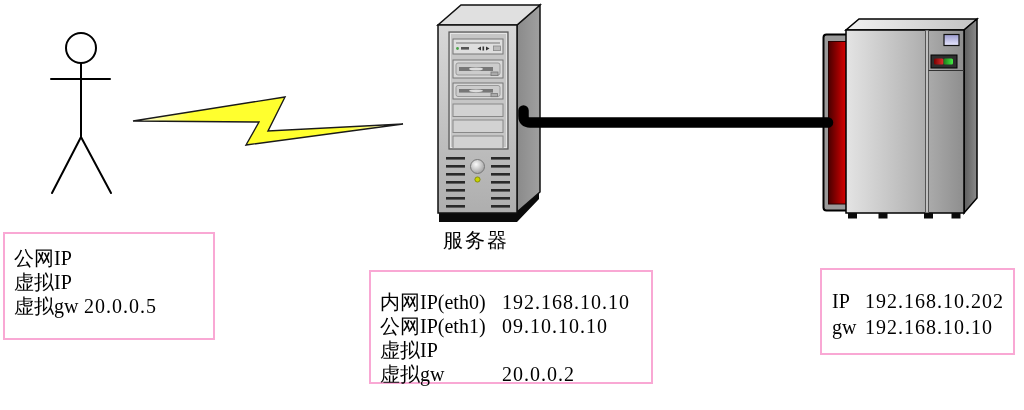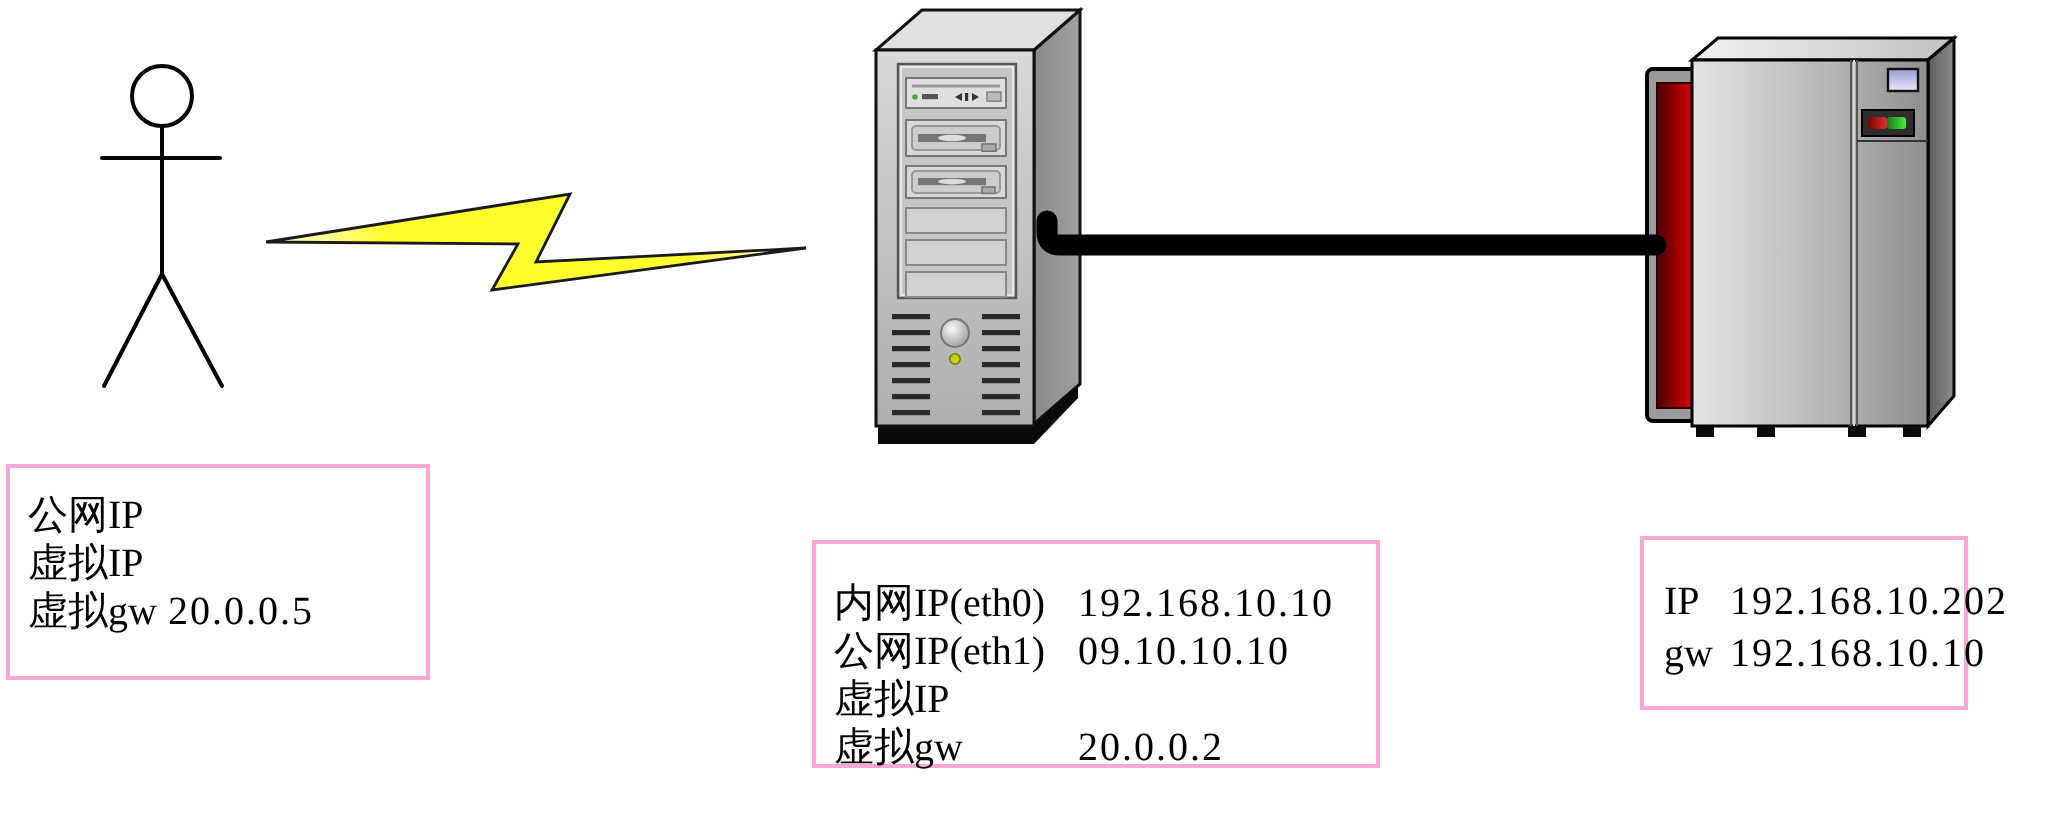--- a/index.html
+++ b/index.html
@@ -6,23 +6,23 @@
   #stage{position:relative;width:1024px;height:410px;background:#ffffff;overflow:hidden;
          font-family:"Liberation Serif","DejaVu Serif",serif;color:#000;}
   #scene{position:absolute;left:0;top:0;}
   .ipbox{position:absolute;box-sizing:border-box;background:#fff;border:2px solid #f9a8d4;
          font-size:20px;white-space:nowrap;}
   .ipbox .row{display:flex;}
   .ipbox .lbl{flex:0 0 auto;display:inline-block;}
   .ipbox .val{display:inline-block;letter-spacing:1px;}
   #box-user{left:3px;top:232px;width:212px;height:108px;padding:12px 6px 0 9px;line-height:24px;}
   #box-user .lbl{min-width:70px;}
-  #box-server{left:369px;top:270px;width:284px;height:114px;padding:18px 6px 0 9px;line-height:24px;margin-left:37px;}
+  #box-server{left:369px;top:270px;width:284px;height:114px;padding:18px 6px 0 9px;line-height:24px;}
   #box-server .lbl{min-width:122px;}
-  #box-host{left:820px;top:268px;width:164px;height:87px;padding:18px 6px 0 10px;line-height:26px;}
+  #box-host{left:820px;top:268px;width:195px;height:87px;padding:18px 6px 0 10px;line-height:26px;}
   #box-host .lbl{min-width:33px;}
   .caption{position:absolute;font-size:20px;text-align:center;letter-spacing:2px;}
   #cap-server{left:416px;top:227px;width:120px;}
   #cap-host{left:842px;top:226px;width:110px;}
 </style>
 </head>
 <body>
 
 <div id="stage">
 
@@ -175,20 +175,21 @@
       <line x1="928.5" y1="70.5" x2="964" y2="70.5" stroke="#333" stroke-width="1"></line>
       <g fill="#0a0a0a">
         <rect x="848" y="213" width="9" height="5.5"></rect>
         <rect x="878.5" y="213" width="9" height="5.5"></rect>
         <rect x="924" y="213" width="9" height="5.5"></rect>
         <rect x="951.5" y="213" width="9" height="5.5"></rect>
       </g>
     </g>
   </svg>
 
+  <div class="caption" id="cap-server">服务器</div>
 
   <div class="ipbox" id="box-user">
     <div class="row">
       <span class="lbl">公网IP</span>
     </div>
     <div class="row">
       <span class="lbl">虚拟IP</span>
     </div>
     <div class="row">
       <span class="lbl">虚拟gw</span>

